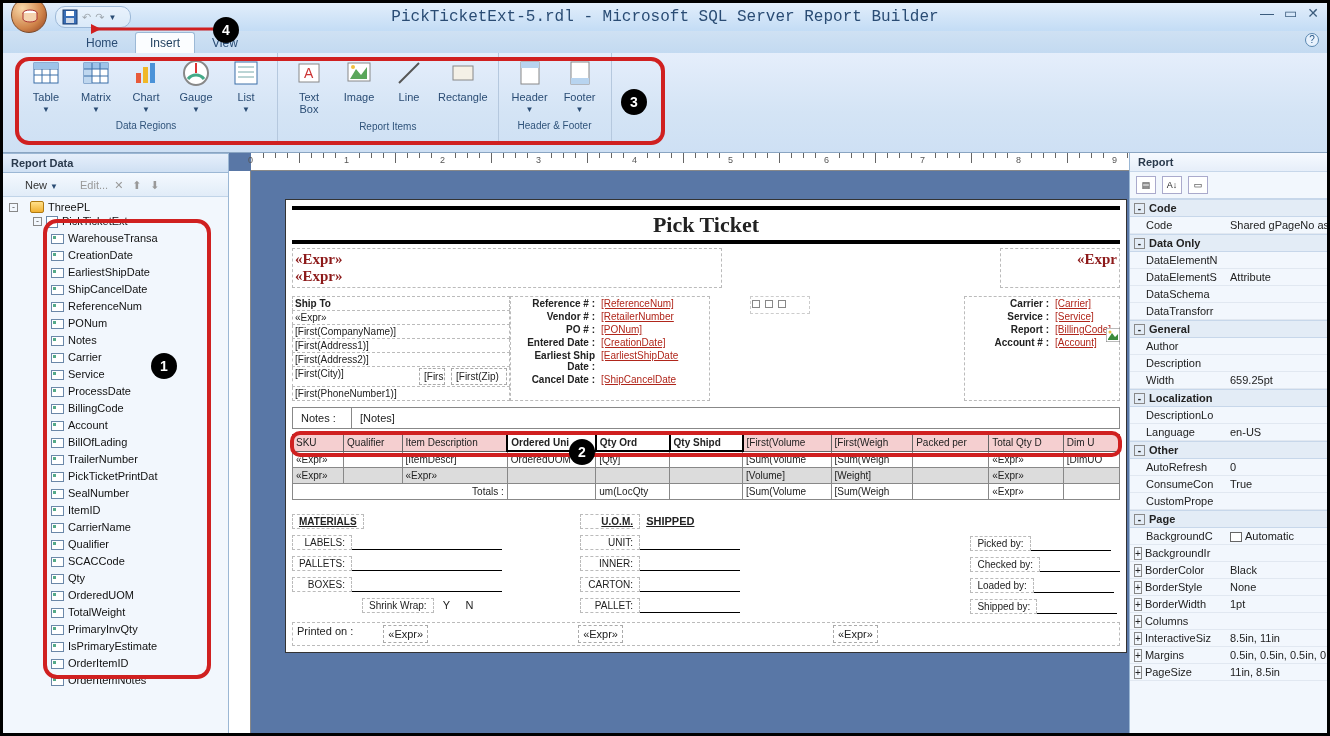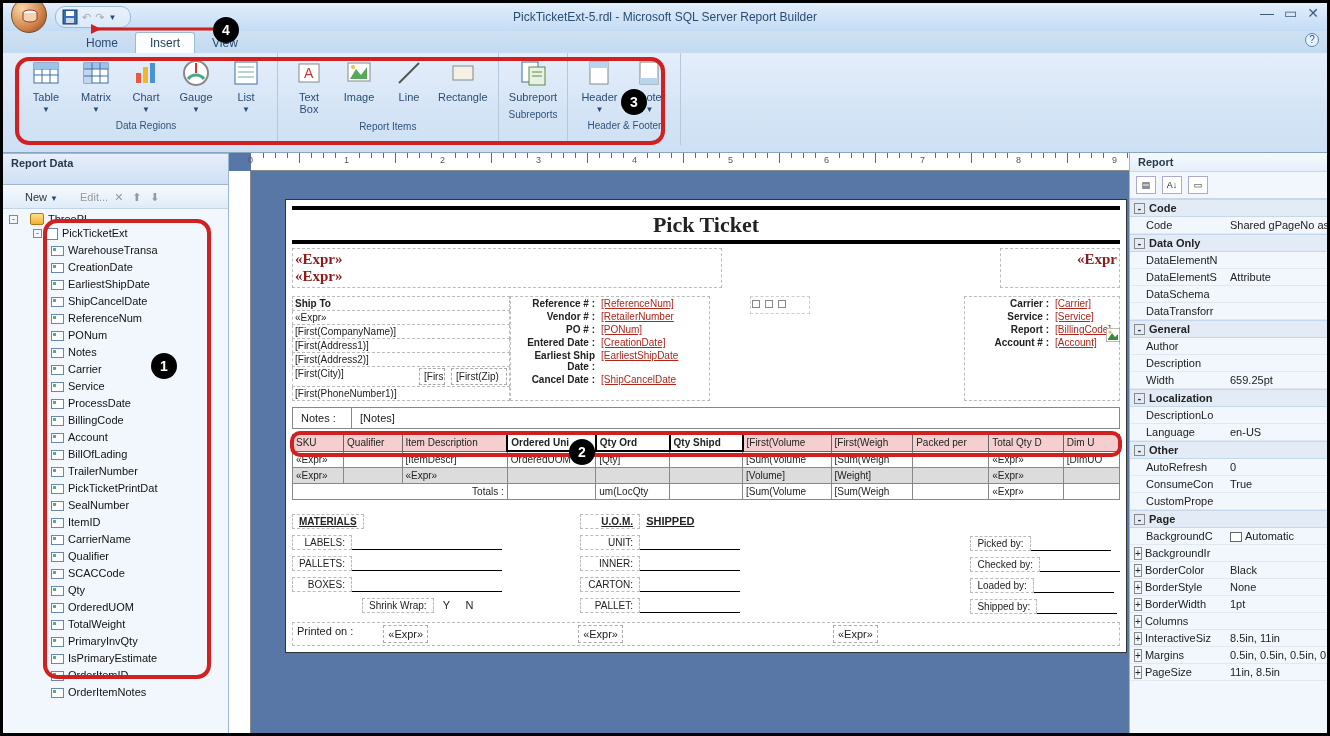--- a/index.html
+++ b/index.html
@@ -5,21 +5,21 @@
 * { box-sizing: border-box; margin: 0; padding: 0; font-family: "Segoe UI", Tahoma, sans-serif; }
 body { background: #fff; font-size: 11px; color: #222; }
 .window { border: 3px solid #000; width: 1330px; height: 736px; position: relative; background: #c8dcf0; overflow: hidden; }
 
 
 .titlebar { height: 28px; background: linear-gradient(#e2eefb,#c3dcf5); display:flex; align-items:center; position:relative; }
 .orb { width: 36px; height:36px; border-radius:50%; background: radial-gradient(circle at 30% 30%, #f8d8a8,#d0844a 60%,#8e3b1e); border:1px solid #7a4a2a; margin: -4px 4px 0 8px; position:relative; }
 .orb svg { position:absolute; left:7px; top:7px; }
 .qat { display:flex; align-items:center; gap:4px; margin-left:4px; background:rgba(255,255,255,.35); border:1px solid #9db9d8; border-radius:10px 10px 10px 10px; padding:2px 14px 2px 6px; height:22px;}
 .qat .save-icon svg { display:block; }
-.title-text { position:absolute; left:50%; transform:translateX(-50%); color:#2a4c74; font-size:12px;}
+.title-text { position:absolute; left:50%; transform:translateX(-50%); color:#2a4c74; font-size:16px;font-family:Liberation Mono, monospace;}
 .winbtns { position:absolute; right:8px; top:2px; display:flex; gap:10px; font-size:14px; color:#3b5c7d;}
 .winbtns span{cursor:pointer;}
 .helpbtn{position:absolute; right:8px; top:30px; width:14px;height:14px;border:1px solid #5a87b0;border-radius:50%;color:#2a5a8a;font-size:10px;text-align:center;line-height:12px;background:#e8f2fd;}
 
 
 .tabrow{height:22px; display:flex; align-items:flex-end; padding-left:68px; gap:2px; background:linear-gradient(#cfe1f3,#c3daf1);}
 .tab{padding:3px 14px; font-size:12px; color:#2a4c74; border:1px solid transparent; border-bottom:none; border-radius:3px 3px 0 0; cursor:pointer;}
 .tab.active{background:#fbfdff;border-color:#9cb9d6;color:#1d3d5d;}
 
 
@@ -31,21 +31,21 @@
 .rbtn .ic{width:32px;height:32px;display:flex;align-items:center;justify-content:center;}
 .rbtn .lbl{font-size:11px;color:#2a4c74;line-height:12px;}
 .grp-label{font-size:10px;color:#2f537a;margin-top:6px;}
 .dd{font-size:8px;color:#2a4c74;}
 
 
 .callout{position:absolute;width:26px;height:26px;background:#000;color:#fff;border-radius:50%;text-align:center;line-height:26px;font-size:14px;font-weight:bold;z-index:50;}
 .arrow{position:absolute;z-index:49;}
 
 
-.panelhead{height:32px;background:linear-gradient(#e6effb,#cfe0f3);border-top:1px solid #9bb7d4;border-bottom:1px solid #9bb7d4;font-size:11px;color:#2a3a4d;padding:3px 8px;font-weight:600;}
+.panelhead{height:20px;background:linear-gradient(#e6effb,#cfe0f3);border-top:1px solid #9bb7d4;border-bottom:1px solid #9bb7d4;font-size:11px;color:#2a3a4d;padding:3px 8px;font-weight:600;}
 
 
 .leftpanel{position:absolute;left:0;top:150px;width:226px;bottom:0;background:#f2f7fd;border-right:1px solid #9bb7d4;}
 .lp-tools{height:24px;background:linear-gradient(#f4f9fe,#e1ecf8);display:flex;align-items:center;gap:6px;padding:0 6px;border-bottom:1px solid #c1d4e8;}
 .lp-tools .btntxt{color:#333;font-size:11px;cursor:pointer;padding-left:16px;}
 .lp-tools .ic-sm{width:12px;height:12px;cursor:pointer;}
 .tree{padding:4px 2px 4px 6px;overflow:hidden;font-size:11px;color:#111;}
 .tree .root{display:flex;align-items:center;gap:4px;}
 .tree .node{display:flex;align-items:center;gap:4px;padding-left:24px;line-height:17px;white-space:nowrap;overflow:hidden;}
 .tree .sub{padding-left:42px;display:flex;align-items:center;gap:4px;line-height:17px;white-space:nowrap;}
@@ -246,36 +246,20 @@
             <div class="rbtn">
               <div class="ic">
                 <svg width="28" height="28">
                   <rect x="4" y="7" width="20" height="14" fill="#f4f0e6" stroke="#888"></rect>
                 </svg>
               </div>
               <div class="lbl">Rectangle</div>
             </div>
           </div>
           <div class="grp-label">Report Items</div>
-        </div>
-        <div class="rgroup">
-          <div class="items">
-            <div class="rbtn">
-              <div class="ic">
-                <svg width="28" height="28">
-                  <rect x="3" y="3" width="16" height="20" fill="#fff" stroke="#3a6fa7"></rect>
-                  <rect x="10" y="8" width="16" height="18" fill="#e8f2e0" stroke="#5a8a4a"></rect>
-                  <line x1="13" y1="13" x2="23" y2="13" stroke="#5a8a4a"></line>
-                  <line x1="13" y1="17" x2="23" y2="17" stroke="#5a8a4a"></line>
-                </svg>
-              </div>
-              <div class="lbl">Subreport</div>
-            </div>
-          </div>
-          <div class="grp-label">Subreports</div>
         </div>
         <div class="rgroup">
           <div class="items">
             <div class="rbtn">
               <div class="ic">
                 <svg width="28" height="28">
                   <rect x="5" y="3" width="18" height="22" fill="#fff" stroke="#888"></rect>
                   <rect x="5" y="3" width="18" height="6" fill="#b8d4ef"></rect>
                 </svg>
               </div>

